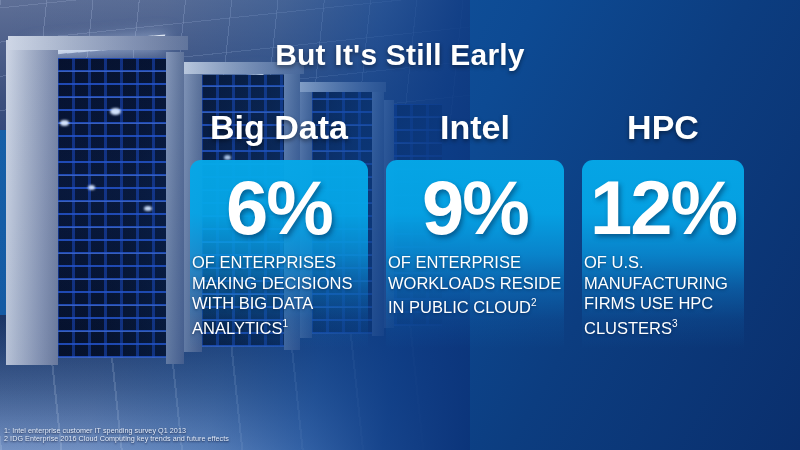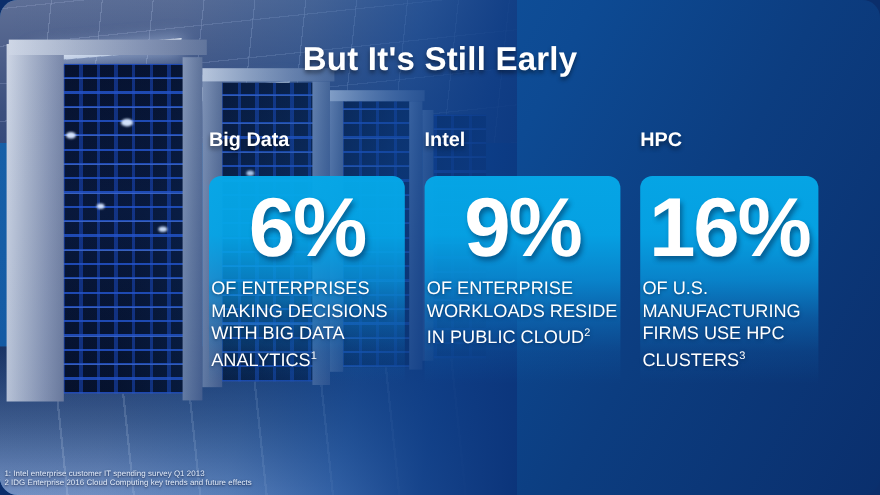--- a/index.html
+++ b/index.html
@@ -8,21 +8,20 @@
     overflow: hidden;
     background: #0b2e6b;
     font-family: "Liberation Sans", sans-serif;
   }
 
   .slide {
     position: relative;
     width: 800px; height: 450px;
     overflow: hidden;
     background: linear-gradient(118deg, #1763ab 0%, #12559f 28%, #0d4a93 52%, #0c3d80 72%, #0a2f6d 100%);
-    border-radius: 16px;
   }
 
   
   .photo {
     position: absolute;
     left: 0; top: 0;
     width: 470px; height: 450px;
     overflow: hidden;
   }
   .photo-fade {
@@ -110,21 +109,22 @@
   .cards {
     position: absolute; left: 190px; top: 112px;
     width: 610px; height: 250px;
     display: flex; gap: 18px;
     z-index: 55;
   }
   .card { position: relative; width: 178px; }
   .card:nth-child(3) { width: 162px; }
 
   .card-heading {
-    font-size: 18px; font-weight: bold; color: #ffffff;
+    text-align: center;
+    font-size: 34px; font-weight: bold; color: #ffffff;
     line-height: 30px; height: 48px;
     text-shadow: 0 2px 4px rgba(0,0,0,0.45);
   }
   .card-panel {
     position: relative;
     height: 205px;
     border-radius: 11px;
     background: linear-gradient(180deg,
         rgba(5,168,232,0.97) 0%,
         rgba(5,165,231,0.95) 26%,
@@ -237,21 +237,21 @@
       <div class="card-heading">Intel</div>
       <div class="card-panel">
         <div class="stat-number">9%</div>
         <div class="stat-text"><span>OF ENTERPRISE WORKLOADS RESIDE IN PUBLIC CLOUD</span><sup>2</sup></div>
       </div>
     </div>
 
     <div class="card">
       <div class="card-heading">HPC</div>
       <div class="card-panel">
-        <div class="stat-number">16%</div>
+        <div class="stat-number">12%</div>
         <div class="stat-text"><span>OF U.S. MANUFACTURING FIRMS USE HPC CLUSTERS</span><sup>3</sup></div>
       </div>
     </div>
 
   </div>
 
   <div class="footnotes">
     <div>1: Intel enterprise customer IT spending survey Q1 2013</div>
     <div>2 IDG Enterprise 2016 Cloud Computing key trends and future effects</div>
   </div>

